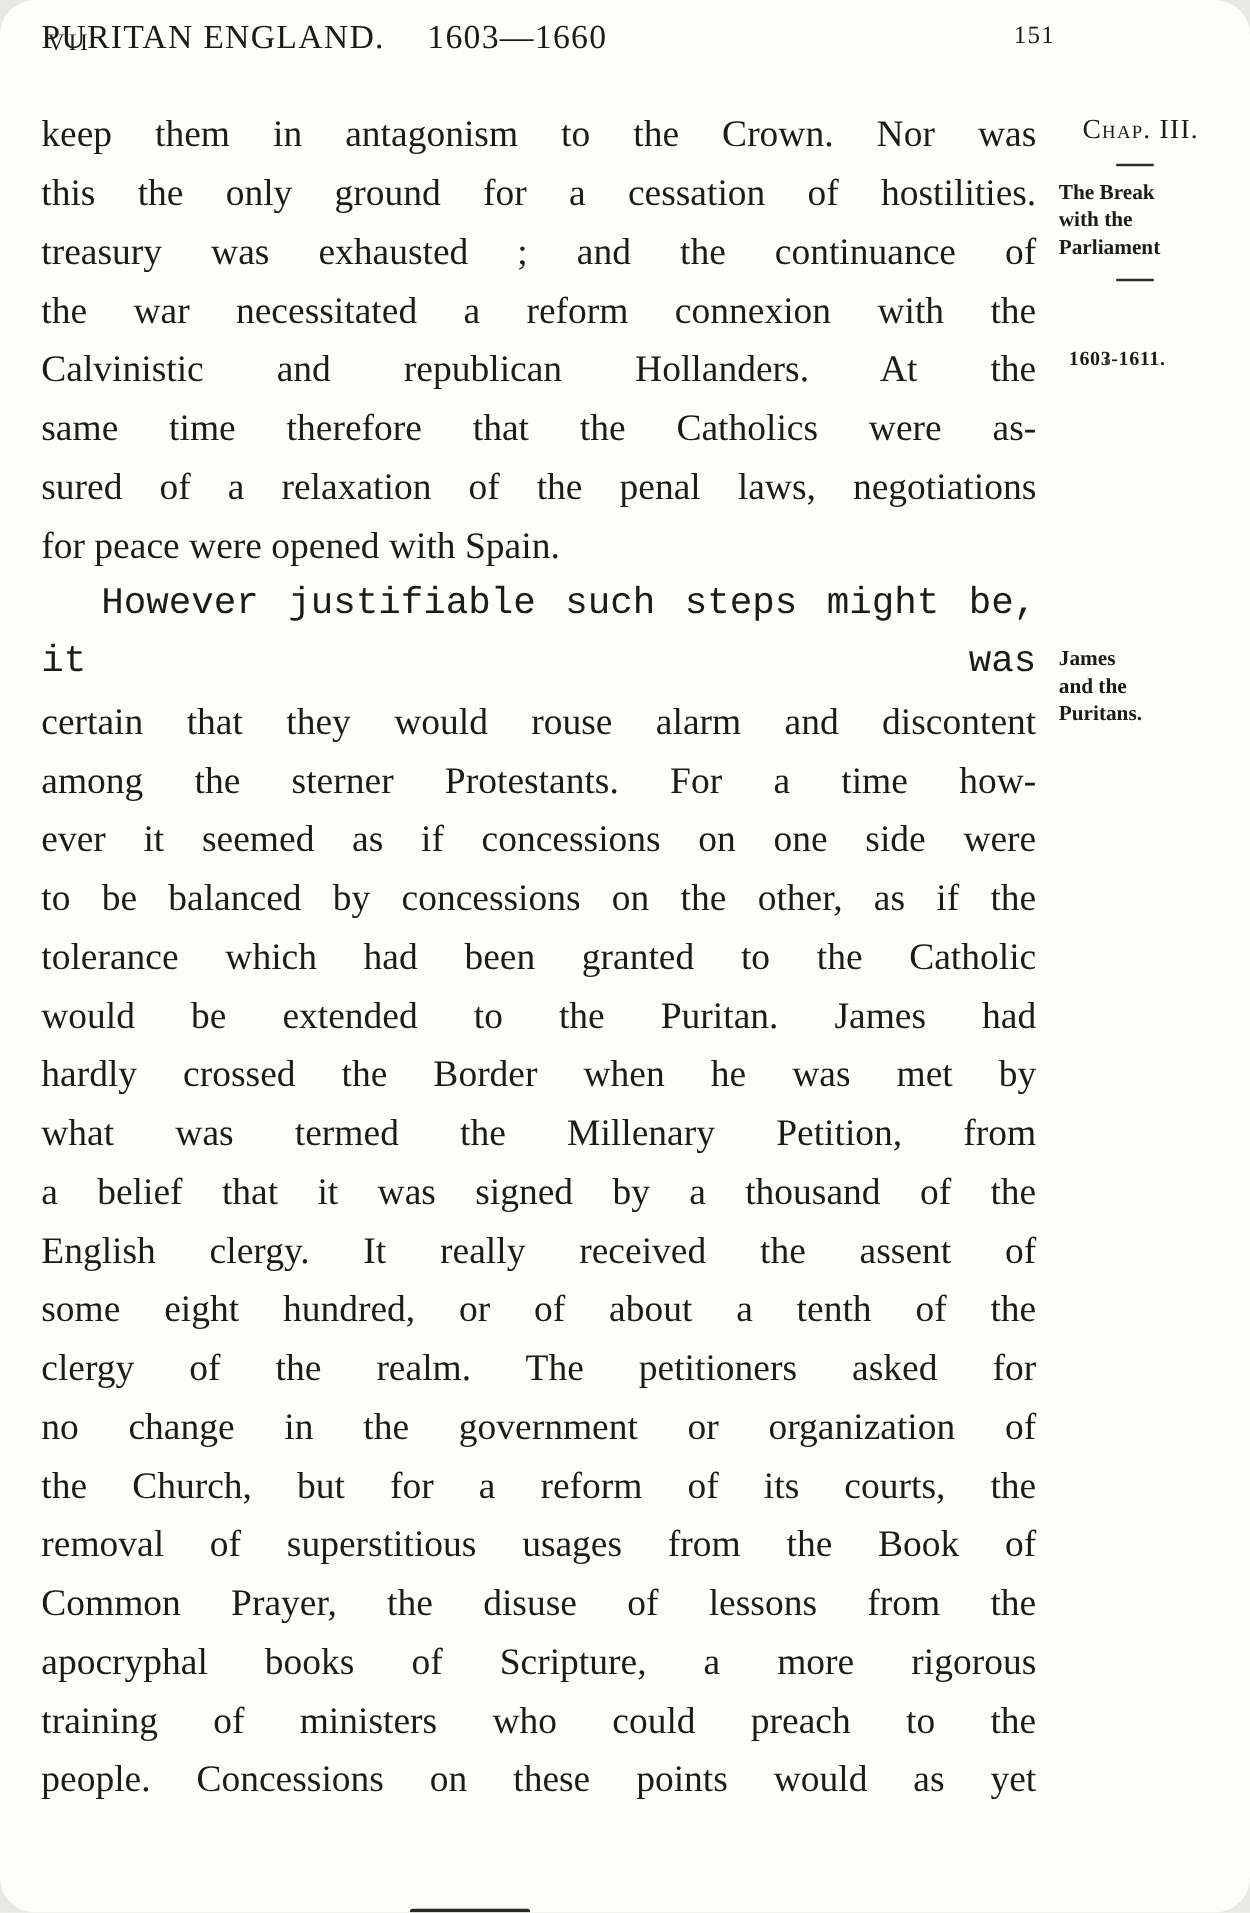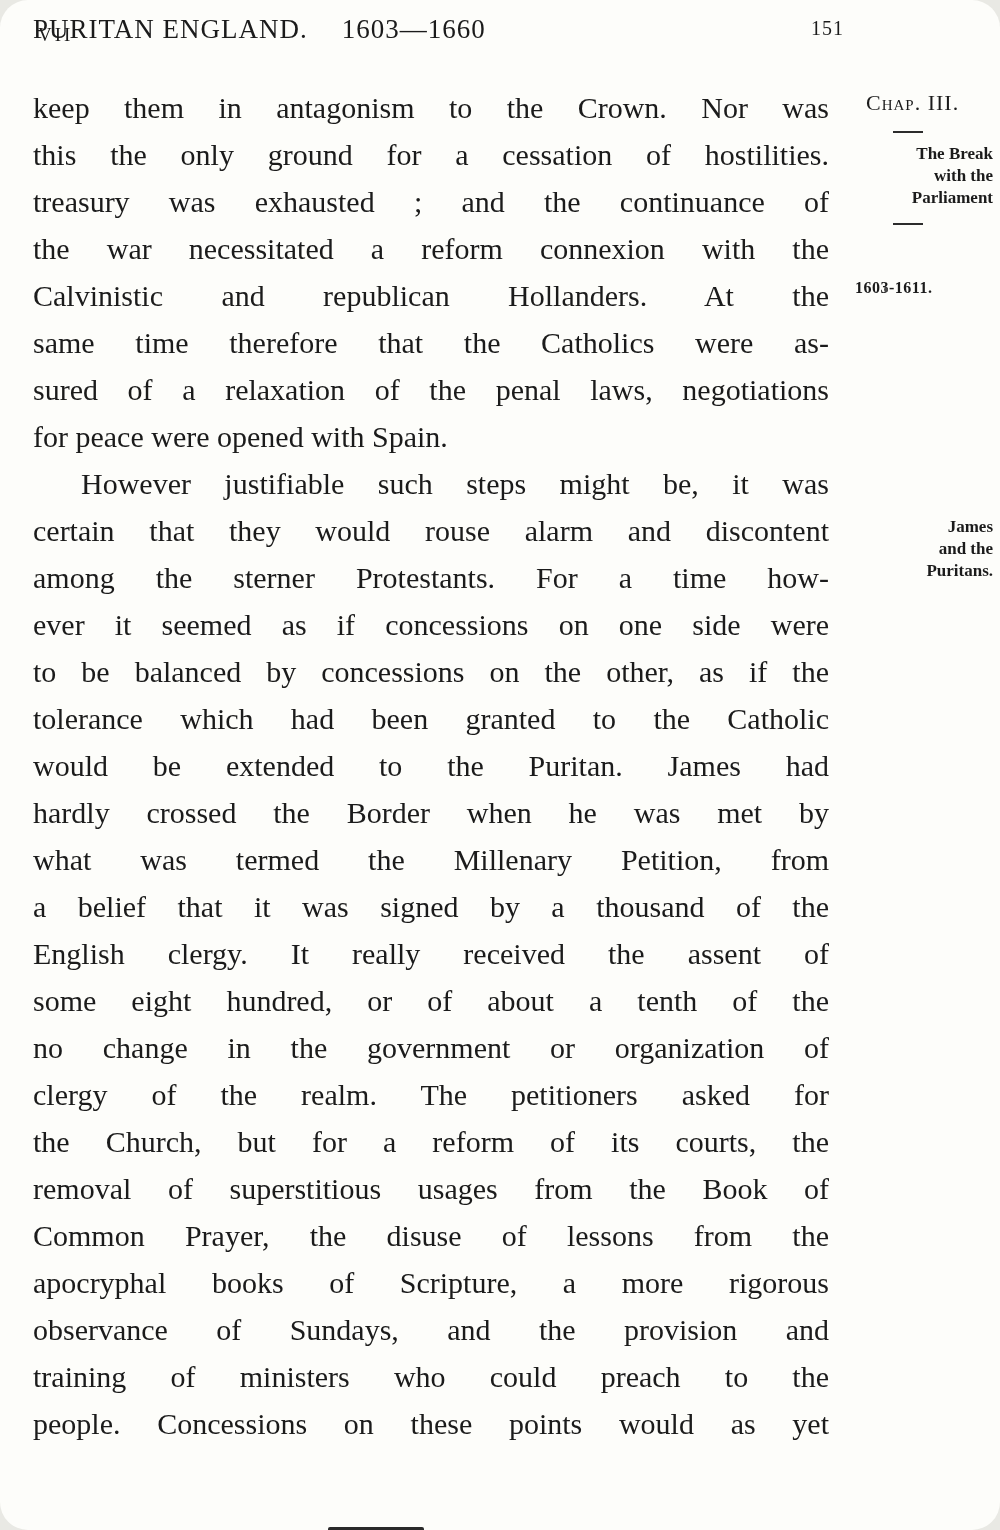--- a/index.html
+++ b/index.html
@@ -32,37 +32,37 @@
     font-size: 20px; letter-spacing: 1px;
   }
 
   
   .body-col {
     position: absolute; left: 33px; top: 84px; width: 796px;
     font-size: 30px; line-height: 47px;
   }
   .line { text-align: justify; text-align-last: justify; }
   .line.lastline { text-align-last: left; }
-  .line.indent { text-indent: 48px; }
+  .line.indent { text-indent: 48px; font-family: Liberation Mono, monospace; }
 
   
   .margin-col { position: absolute; left: 847px; top: 86px; width: 140px; }
   .m-chap {
     position: absolute; top: 4px; left: 19px;
     font-size: 22px; font-variant: small-caps; letter-spacing: 1px;
   }
   .m-rule {
     position: absolute; left: 46px; width: 30px;
     border-top: 2px solid #2c2c2c;
   }
   .rule1 { top: 45px; }
   .rule2 { top: 137px; }
   .m-note {
-    position: absolute; left: 12px; width: 134px;
-    text-align: right; font-weight: bold;
+    position: absolute; left: 0; width: 134px;
+    text-align: left; font-weight: bold;
     font-size: 17px; line-height: 22px;
   }
   .m-note1 { top: 57px; }
   .m-dates {
     position: absolute; top: 149px; left: 8px;
     font-weight: bold; font-size: 16px; letter-spacing: 0.5px; margin-top: 44px;
   }
   .m-dot {
     position: absolute; top: 201px; left: 37px;
     width: 4px; height: 5px; background: #4a4a4a; border-radius: 50%;
@@ -105,27 +105,26 @@
       <div class="line">among the sterner Protestants.  For a time how-</div>
       <div class="line">ever it seemed as if concessions on one side were</div>
       <div class="line">to be balanced by concessions on the other, as if the</div>
       <div class="line">tolerance which had been granted to the Catholic</div>
       <div class="line">would be extended to the Puritan.  James had</div>
       <div class="line">hardly crossed the Border when he was met by</div>
       <div class="line">what was termed the Millenary Petition, from</div>
       <div class="line">a belief that it was signed by a thousand of the</div>
       <div class="line">English clergy.  It really received the assent of</div>
       <div class="line">some eight hundred, or of about a tenth of the</div>
+      <div class="line">clergy of the realm.  The petitioners asked for</div>
       <div class="line">no change in the government or organization of</div>
-      <div class="line">clergy of the realm.  The petitioners asked for</div>
       <div class="line">the Church, but for a reform of its courts, the</div>
       <div class="line">removal of superstitious usages from the Book of</div>
       <div class="line">Common Prayer, the disuse of lessons from the</div>
       <div class="line">apocryphal books of Scripture, a more rigorous</div>
-      <div class="line">observance of Sundays, and the provision and</div>
       <div class="line">training of ministers who could preach to the</div>
       <div class="line">people.  Concessions on these points would as yet</div>
     </div>
   </div>
 
   <div class="margin-col">
     <div class="m-chap">Chap. III.</div>
     <div class="m-rule rule1"></div>
     <div class="m-note m-note1">
       <div>The Break</div>

